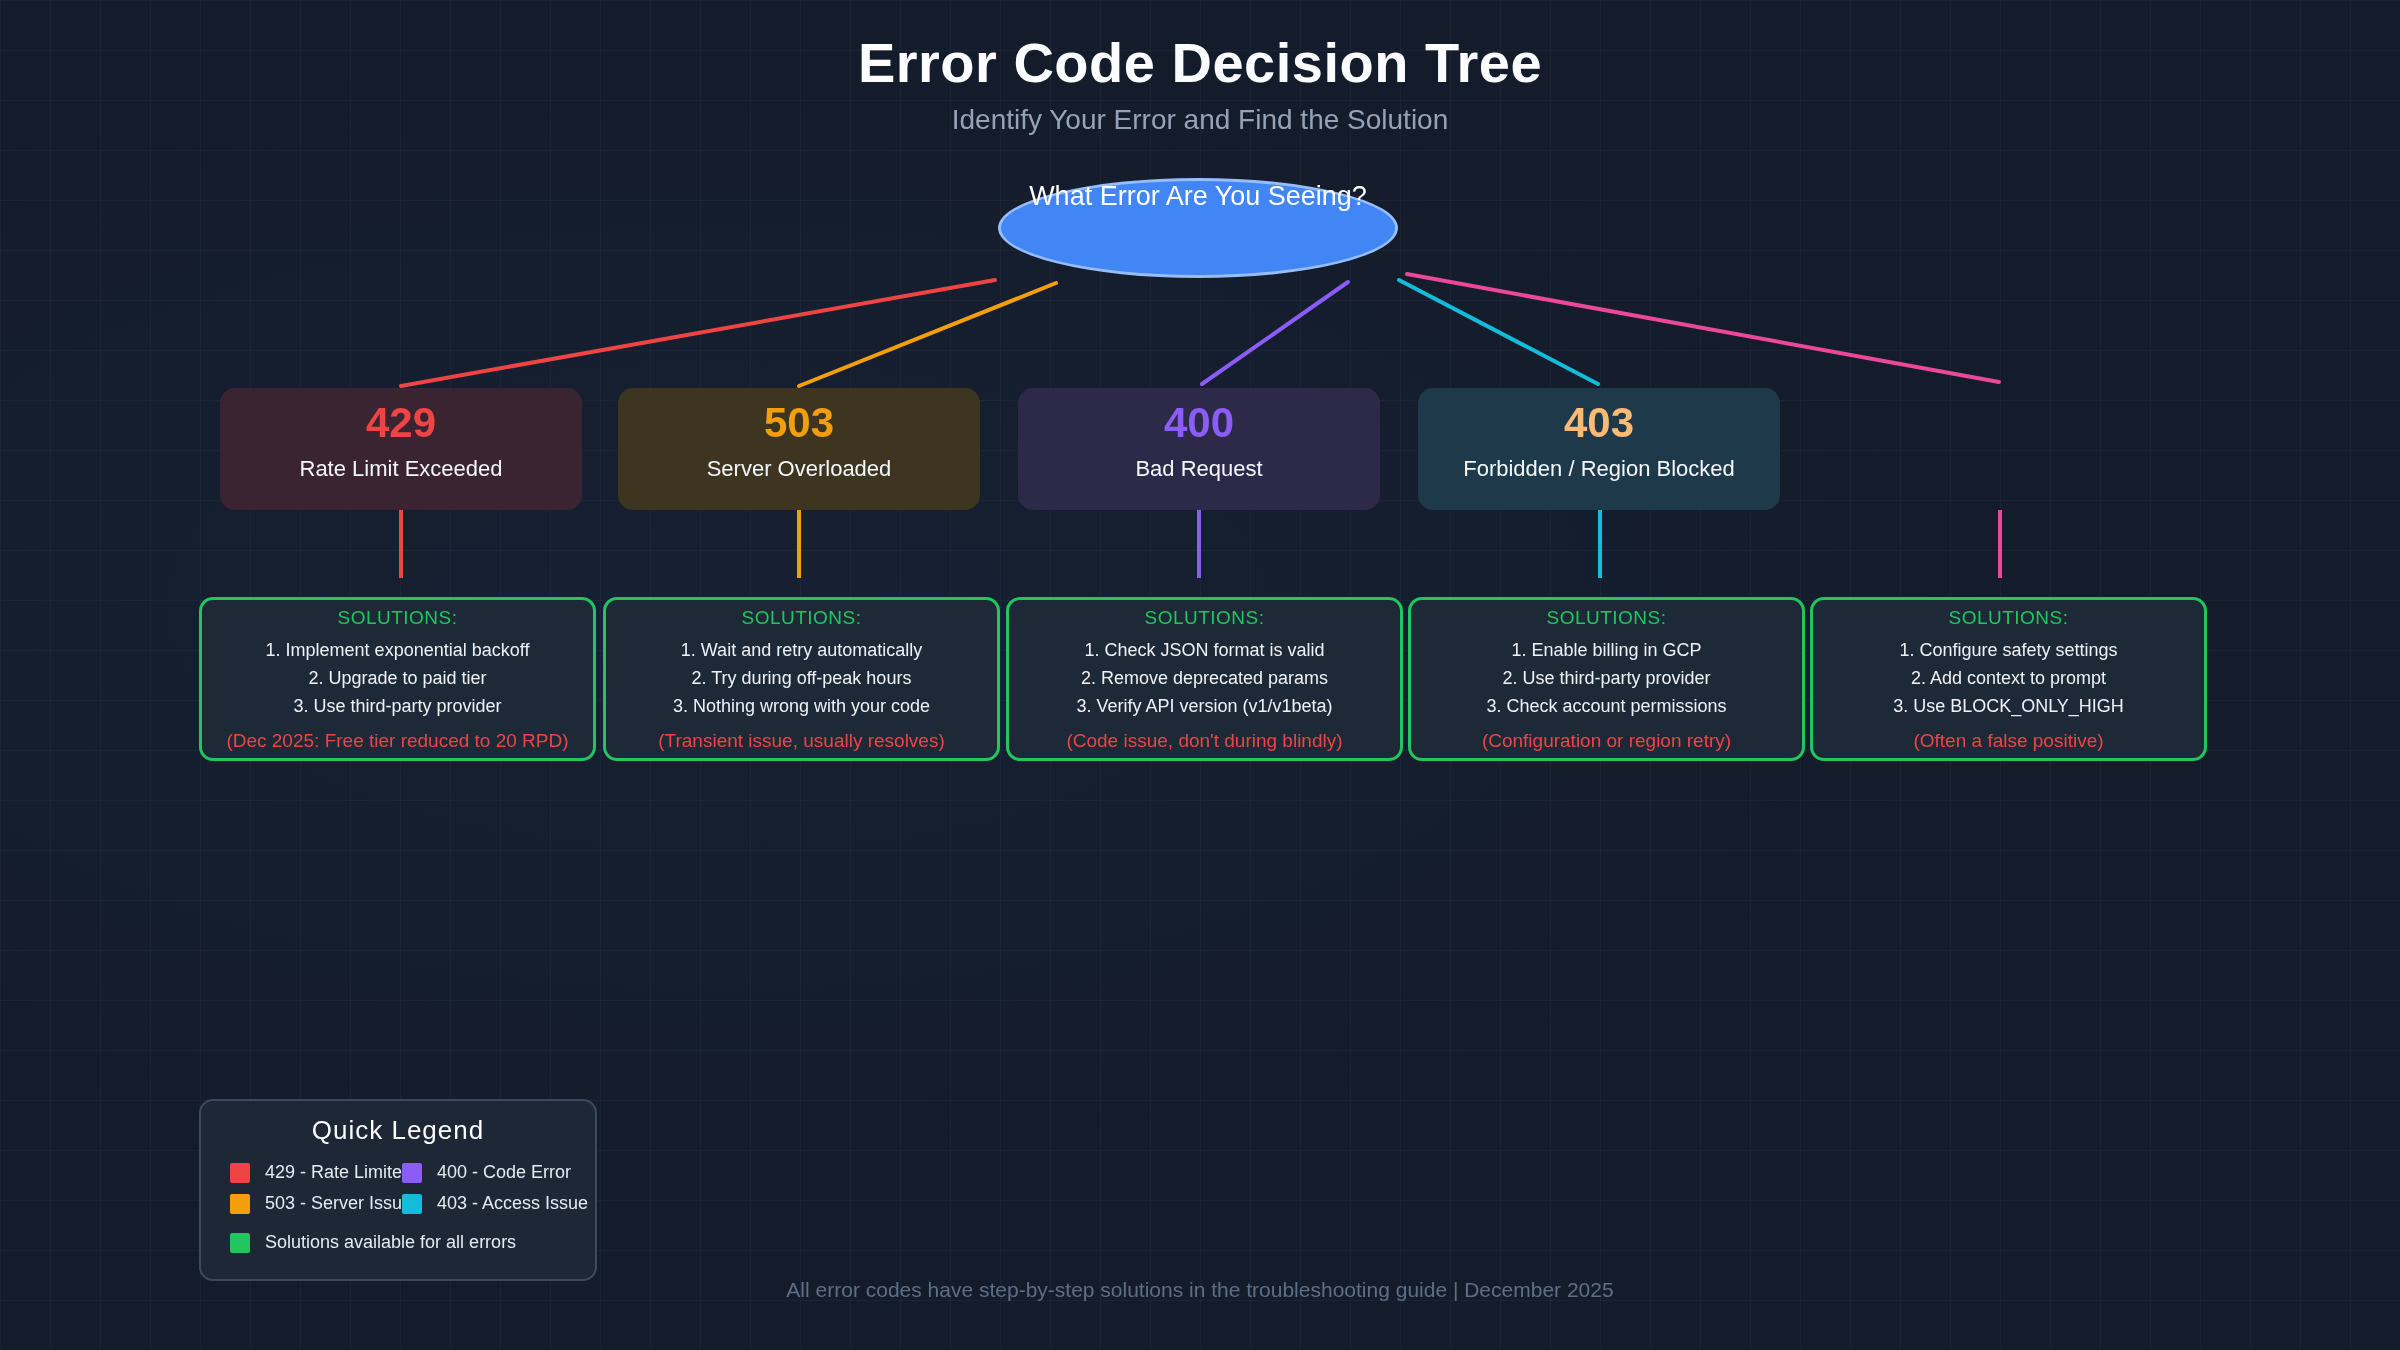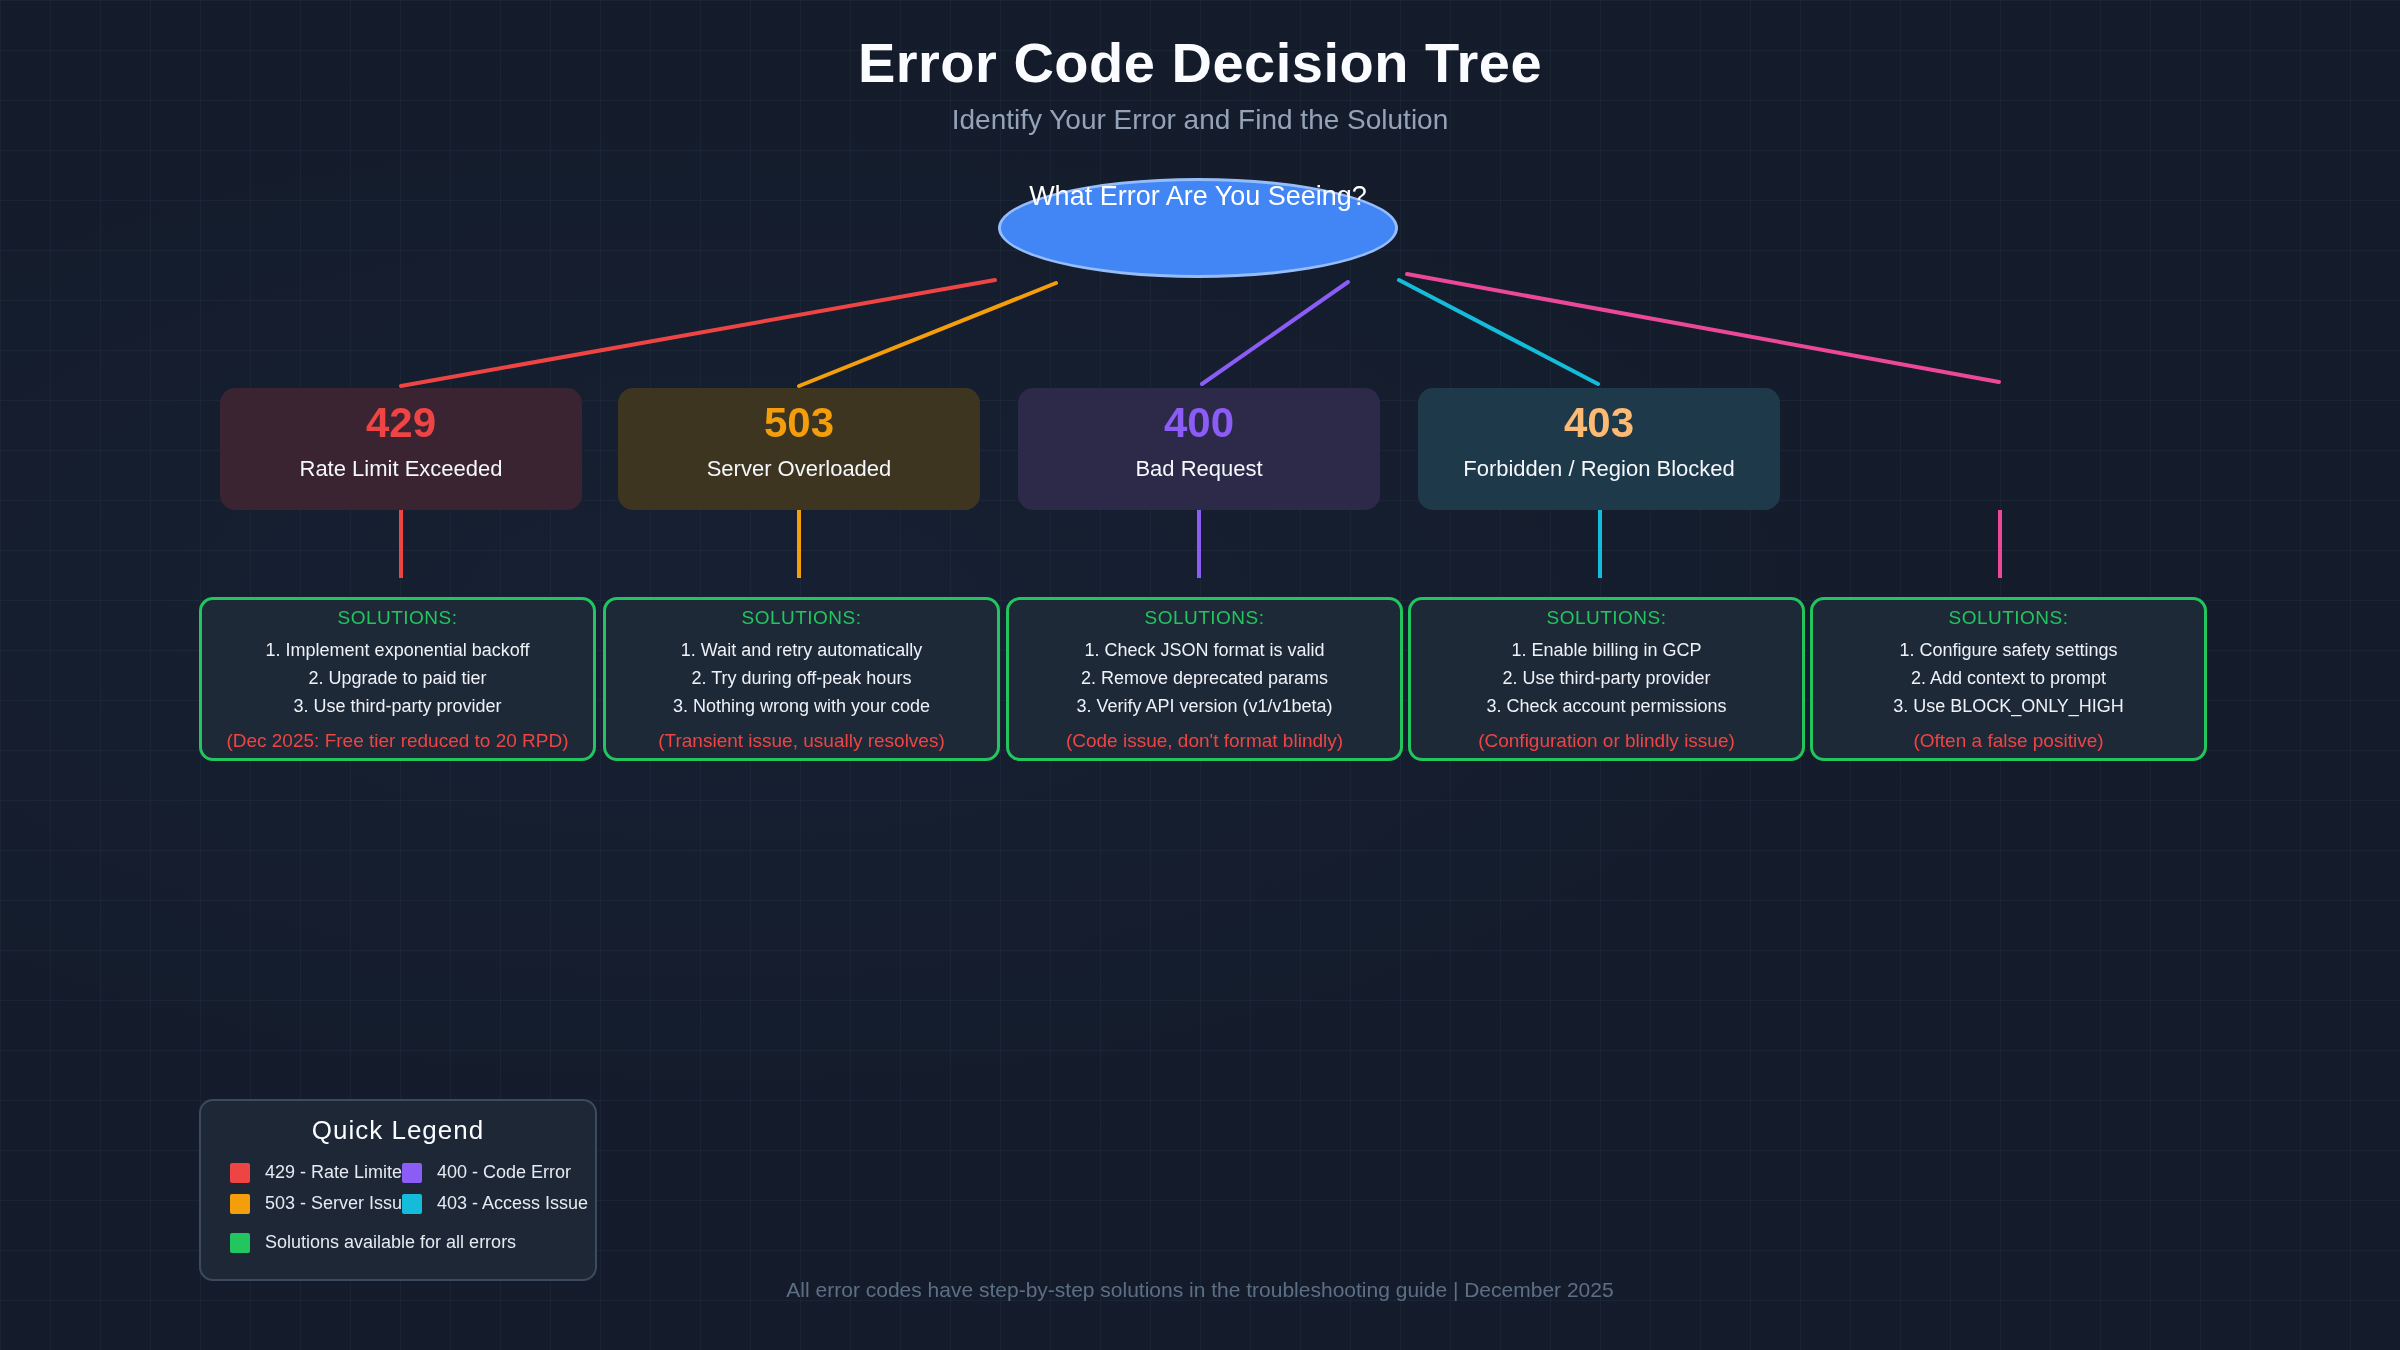--- a/index.html
+++ b/index.html
@@ -125,28 +125,28 @@
     <div class="solution-item">1. Wait and retry automatically</div>
     <div class="solution-item">2. Try during off-peak hours</div>
     <div class="solution-item">3. Nothing wrong with your code</div>
     <div class="solution-note">(Transient issue, usually resolves)</div>
   </div>
   <div class="solution-box" style="left: 1006px; border-color: rgb(34, 197, 94);">
     <div class="solution-heading" style="color: rgb(34, 197, 94);">SOLUTIONS:</div>
     <div class="solution-item">1. Check JSON format is valid</div>
     <div class="solution-item">2. Remove deprecated params</div>
     <div class="solution-item">3. Verify API version (v1/v1beta)</div>
-    <div class="solution-note">(Code issue, don't format blindly)</div>
+    <div class="solution-note">(Code issue, don't during blindly)</div>
   </div>
   <div class="solution-box" style="left: 1408px; border-color: rgb(34, 197, 94);">
     <div class="solution-heading" style="color: rgb(34, 197, 94);">SOLUTIONS:</div>
     <div class="solution-item">1. Enable billing in GCP</div>
     <div class="solution-item">2. Use third-party provider</div>
     <div class="solution-item">3. Check account permissions</div>
-    <div class="solution-note">(Configuration or blindly issue)</div>
+    <div class="solution-note">(Configuration or region retry)</div>
   </div>
   <div class="solution-box" style="left: 1810px; border-color: rgb(34, 197, 94);">
     <div class="solution-heading" style="color: rgb(34, 197, 94);">SOLUTIONS:</div>
     <div class="solution-item">1. Configure safety settings</div>
     <div class="solution-item">2. Add context to prompt</div>
     <div class="solution-item">3. Use BLOCK_ONLY_HIGH</div>
     <div class="solution-note">(Often a false positive)</div>
   </div>
 
   <div class="legend">

